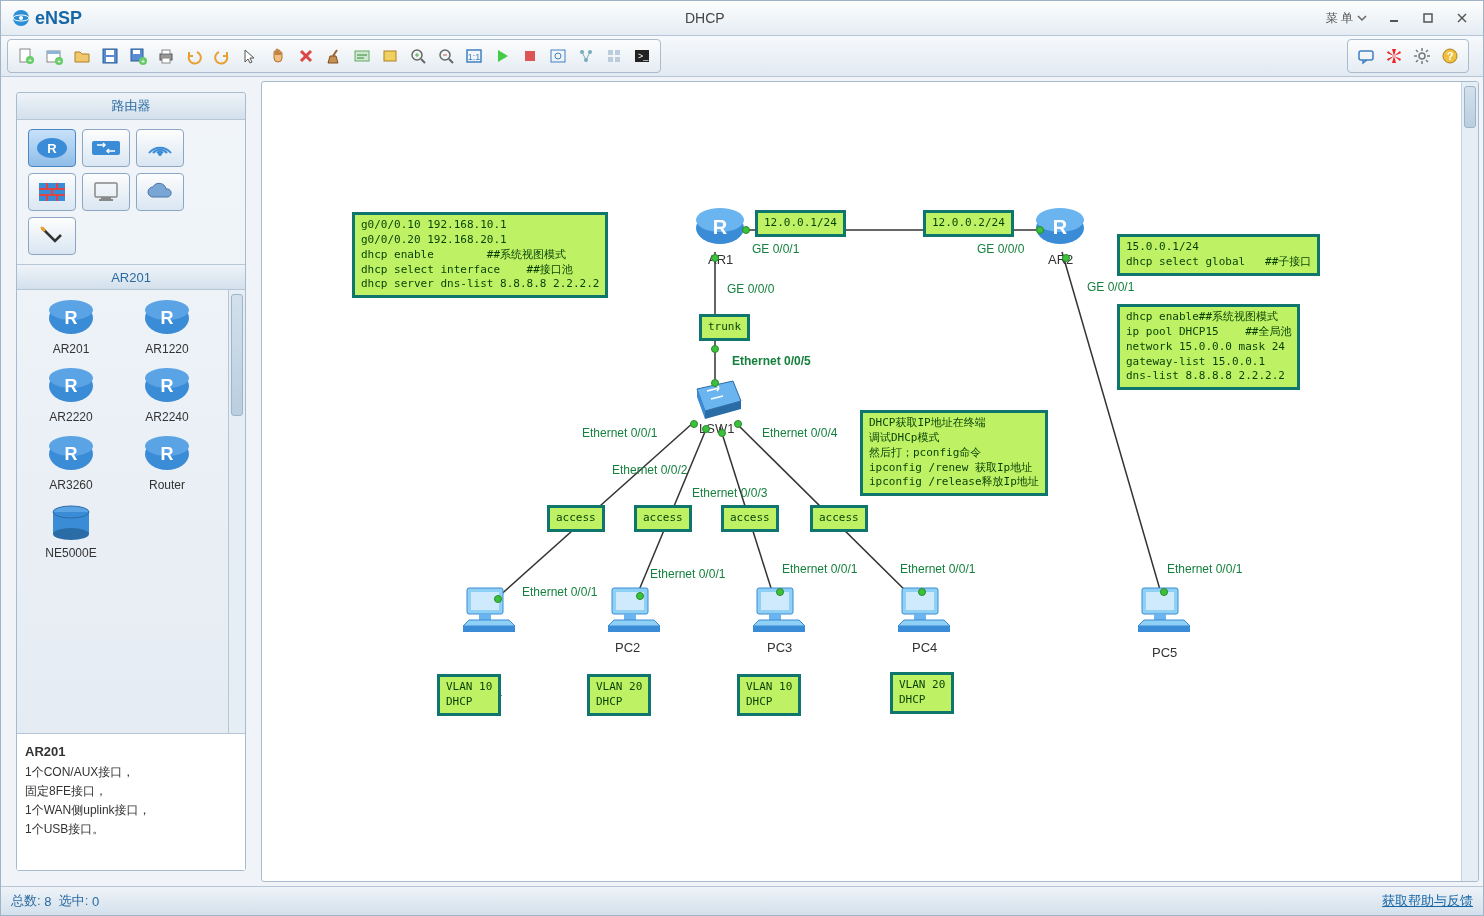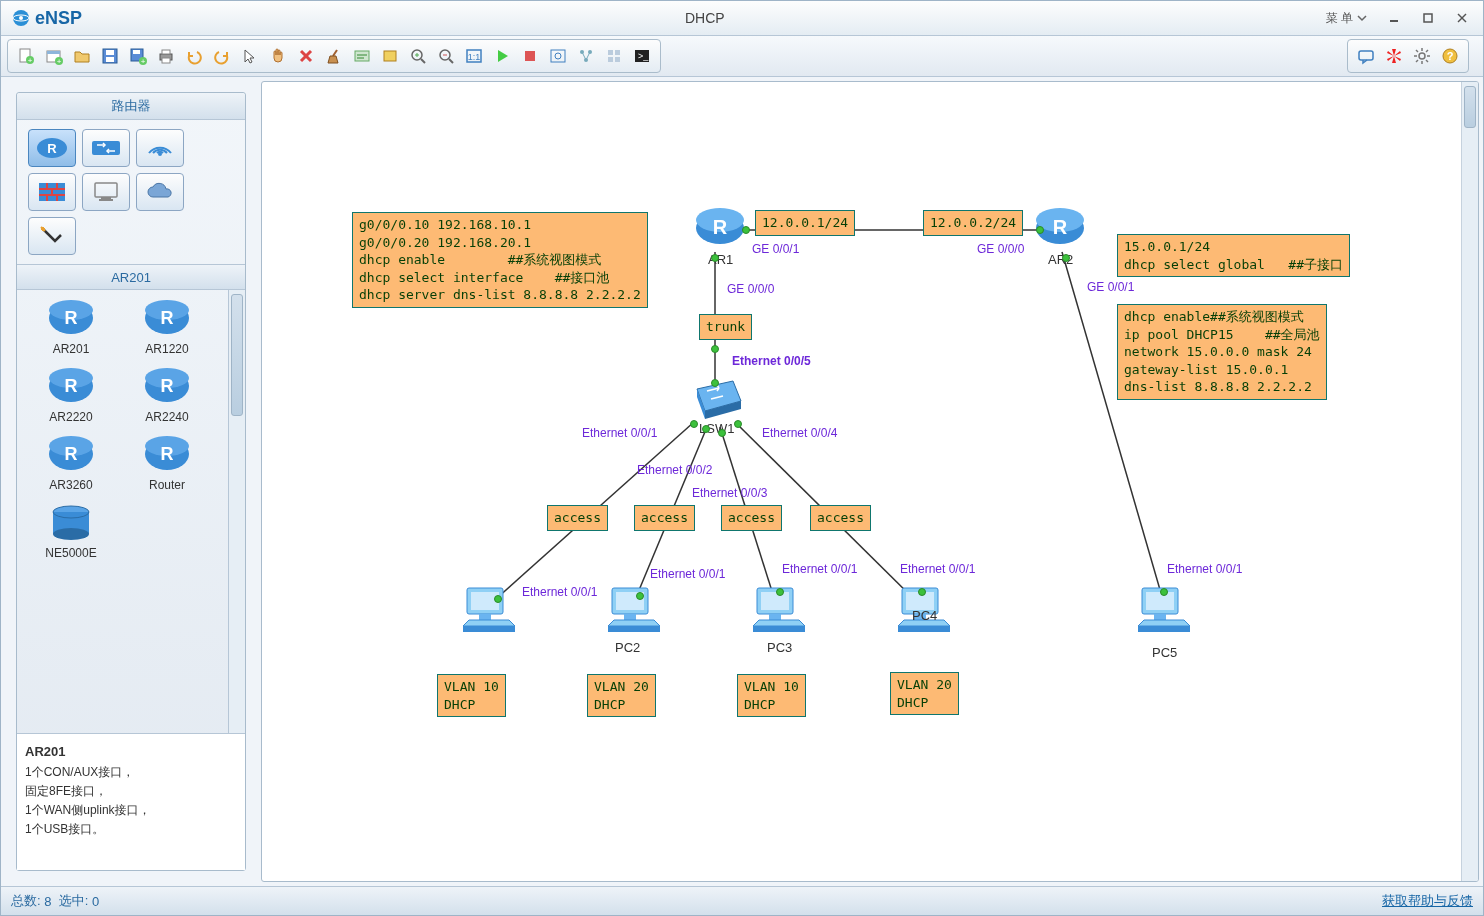--- a/index.html
+++ b/index.html
@@ -31,22 +31,22 @@
   .model-icon{width:52px;height:44px;margin:0 auto 2px;display:flex;align-items:center;justify-content:center;}
   .model-label{font-size:12px;color:#333;}
   .side-scroll-track{position:absolute;right:0;top:0;bottom:0;width:16px;background:#e6eef5;border-left:1px solid #b6c6d6;}
   .side-scroll-thumb{position:absolute;left:2px;right:2px;top:4px;height:120px;background:linear-gradient(#d3e0ec,#b9cee0);border:1px solid #9fb4c7;border-radius:3px;}
   .desc-box{border-top:1px solid #b6c6d6;padding:8px;background:#fff;font-size:12px;color:#333;line-height:1.6;height:120px;overflow:auto;}
   .desc-box b{font-size:13px;}
   
   .canvas-wrap{flex:1;margin:4px 4px 4px 0;border:1px solid #a8bbcc;border-radius:3px;background:#fff;position:relative;overflow:hidden;}
   .canvas{position:absolute;inset:0;overflow:auto;}
   .topo{position:relative;width:1400px;height:820px;}
-  .note{position:absolute;background:#fdba74;border:1px solid #0f766e;font-family:Consolas,monospace;font-size:13px;color:#063f06;padding:3px 6px;white-space:pre;line-height:1.35;}
-  .lbl{position:absolute;font-size:12px;color:#6d28d9;white-space:nowrap;}
+  .note{position:absolute;background:#bef264;border:3px solid #0f766e;font-family:Consolas,monospace;font-size:11px;color:#063f06;padding:3px 6px;white-space:pre;line-height:1.35;}
+  .lbl{position:absolute;font-size:12px;color:#15803d;white-space:nowrap;}
   .devname{position:absolute;font-size:13px;color:#333;}
   .router-icon,.switch-icon,.pc-icon{position:absolute;cursor:pointer;}
   .port-dot{position:absolute;width:8px;height:8px;background:#3cc13c;border:1px solid #2a8a2a;border-radius:50%;box-sizing:border-box;}
   svg.links{position:absolute;inset:0;width:100%;height:100%;}
   svg.links line{stroke:#333;stroke-width:1.5;}
   .canvas-scroll-track{position:absolute;right:0;top:0;bottom:0;width:16px;background:#e6eef5;border-left:1px solid #c6d2de;}
   .canvas-scroll-thumb{position:absolute;left:2px;right:2px;top:4px;height:40px;background:linear-gradient(#d3e0ec,#b9cee0);border:1px solid #9fb4c7;border-radius:3px;}
   
   .statusbar{height:28px;display:flex;align-items:center;background:linear-gradient(#eef3f8,#d3e0ec);border-top:1px solid #b6c6d6;padding:0 10px;font-size:13px;color:#2a6aa0;}
   .statusbar .right{margin-left:auto;color:#1766a6;text-decoration:underline;cursor:pointer;}
@@ -474,21 +474,21 @@
                 <g stroke="#fff" stroke-width="1.5">
                   <line x1="18" y1="14" x2="30" y2="11"></line>
                   <line x1="22" y1="22" x2="34" y2="19"></line>
                   <line x1="30" y1="11" x2="28" y2="8"></line>
                   <line x1="30" y1="11" x2="28" y2="14"></line>
                 </g>
               </svg></div>
             <div class="devname" style="left: 437px; top: 339px;">LSW1</div>
             <div class="lbl" style="left: 470px; top: 272px; font-weight: bold;">Ethernet 0/0/5</div>
             <div class="lbl" style="left: 320px; top: 344px;">Ethernet 0/0/1</div>
-            <div class="lbl" style="left: 375px; top: 381px; text-align: right;">Ethernet 0/0/2</div>
+            <div class="lbl" style="left: 350px; top: 381px; text-align: right;">Ethernet 0/0/2</div>
             <div class="lbl" style="left: 430px; top: 404px;">Ethernet 0/0/3</div>
             <div class="lbl" style="left: 500px; top: 344px;">Ethernet 0/0/4</div>
             <div class="pc-icon" style="left: 195px; top: 500px;"><svg width="64" height="56">
                 <rect x="10" y="6" width="36" height="26" rx="2" fill="#8fd0f5" stroke="#3a8cd6"></rect>
                 <rect x="14" y="10" width="28" height="18" fill="#cfeafc"></rect>
                 <rect x="22" y="32" width="12" height="6" fill="#6ab4f0"></rect>
                 <path d="M6 44 L58 44 L52 38 L12 38 z" fill="#8fd0f5" stroke="#3a8cd6"></path>
                 <rect x="6" y="44" width="52" height="6" fill="#3a8cd6"></rect>
               </svg></div>
             <div class="devname" style="left: 215px; top: 558px; margin-top: 44px;">PC1</div>
@@ -511,21 +511,21 @@
               </svg></div>
             <div class="devname" style="left: 505px; top: 558px;">PC3</div>
             <div class="lbl" style="left: 520px; top: 480px;">Ethernet 0/0/1</div>
             <div class="pc-icon" style="left: 630px; top: 500px;"><svg width="64" height="56">
                 <rect x="10" y="6" width="36" height="26" rx="2" fill="#8fd0f5" stroke="#3a8cd6"></rect>
                 <rect x="14" y="10" width="28" height="18" fill="#cfeafc"></rect>
                 <rect x="22" y="32" width="12" height="6" fill="#6ab4f0"></rect>
                 <path d="M6 44 L58 44 L52 38 L12 38 z" fill="#8fd0f5" stroke="#3a8cd6"></path>
                 <rect x="6" y="44" width="52" height="6" fill="#3a8cd6"></rect>
               </svg></div>
-            <div class="devname" style="left: 650px; top: 526px;">PC4</div>
+            <div class="devname" style="left: 650px; top: 558px;">PC4</div>
             <div class="lbl" style="left: 638px; top: 480px;">Ethernet 0/0/1</div>
             <div class="pc-icon" style="left: 870px; top: 500px;"><svg width="64" height="56">
                 <rect x="10" y="6" width="36" height="26" rx="2" fill="#8fd0f5" stroke="#3a8cd6"></rect>
                 <rect x="14" y="10" width="28" height="18" fill="#cfeafc"></rect>
                 <rect x="22" y="32" width="12" height="6" fill="#6ab4f0"></rect>
                 <path d="M6 44 L58 44 L52 38 L12 38 z" fill="#8fd0f5" stroke="#3a8cd6"></path>
                 <rect x="6" y="44" width="52" height="6" fill="#3a8cd6"></rect>
               </svg></div>
             <div class="devname" style="left: 890px; top: 563px;">PC5</div>
             <div class="lbl" style="left: 905px; top: 480px;">Ethernet 0/0/1</div>
@@ -549,20 +549,25 @@
 dhcp enable        ##系统视图模式
 dhcp select interface    ##接口池
 dhcp server dns-list 8.8.8.8 2.2.2.2</div>
             <div class="note" style="left: 493px; top: 128px;">12.0.0.1/24</div>
             <div class="note" style="left: 661px; top: 128px;">12.0.0.2/24</div>
             <div class="note" style="left: 437px; top: 232px;">trunk</div>
             <div class="note" style="left: 285px; top: 423px;">access</div>
             <div class="note" style="left: 372px; top: 423px;">access</div>
             <div class="note" style="left: 459px; top: 423px;">access</div>
             <div class="note" style="left: 548px; top: 423px;">access</div>
+            <div class="note" style="left: 598px; top: 328px;">DHCP获取IP地址在终端
+调试DHCp模式
+然后打；pconfig命令
+ipconfig /renew 获取Ip地址
+ipconfig /release释放Ip地址</div>
             <div class="note" style="left: 855px; top: 152px;">15.0.0.1/24
 dhcp select global   ##子接口</div>
             <div class="note" style="left: 855px; top: 222px;">dhcp enable##系统视图模式
 ip pool DHCP15    ##全局池
 network 15.0.0.0 mask 24
 gateway-list 15.0.0.1
 dns-list 8.8.8.8 2.2.2.2</div>
             <div class="note" style="left: 175px; top: 592px;">VLAN 10
 DHCP</div>
             <div class="note" style="left: 325px; top: 592px;">VLAN 20

